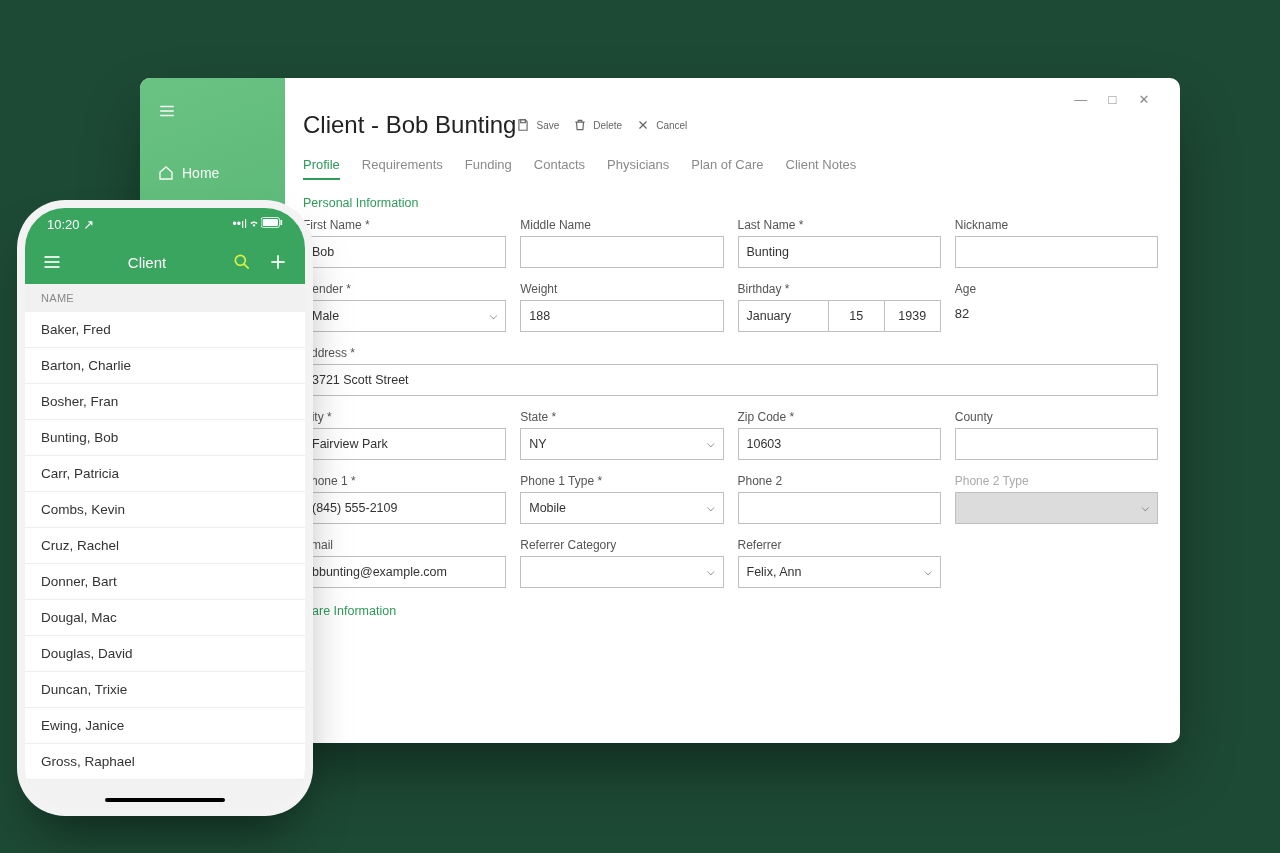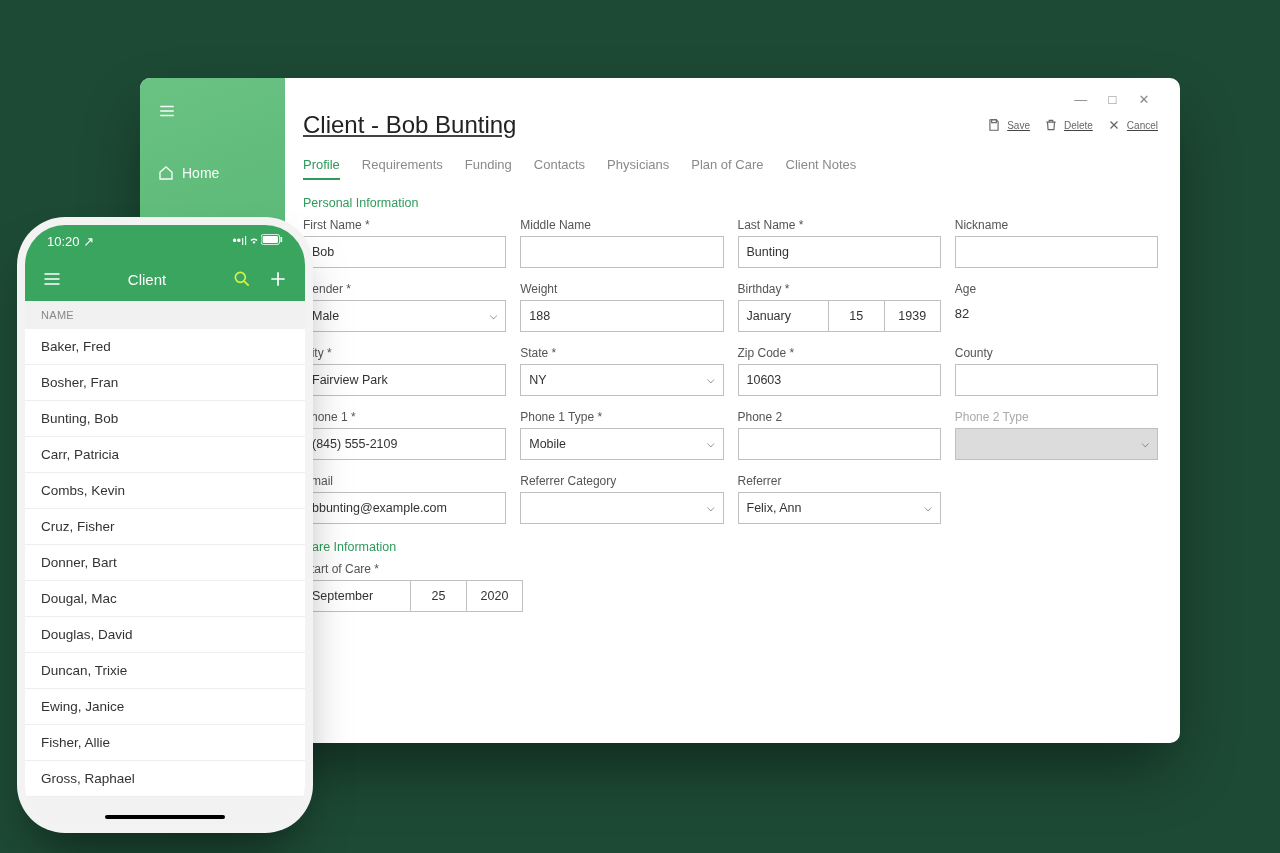--- a/index.html
+++ b/index.html
@@ -22,21 +22,21 @@
     color: #fff;
   }
   .sidebar-desktop .ham { padding: 24px 18px 40px; font-size: 18px; opacity: .95; }
   .sidebar-desktop .home { padding: 0 18px; font-size: 14px; display: flex; align-items: center; gap: 8px; opacity: .95; }
   .sidebar-desktop .home svg { width: 16px; height: 16px; }
 
   .desktop-main { flex: 1; padding: 14px 22px 24px 18px; overflow: hidden; font-size: 13px; color: #444; }
   .win-controls { text-align: right; color: #888; font-size: 13px; }
   .win-controls span { display:inline-block; width:28px; text-align:center; cursor:pointer; }
 
-  .title-row { display: flex; justify-content: space-between; align-items: center; margin-top: 4px; text-decoration: underline; }
+  .title-row { display: flex; justify-content: flex-start; align-items: center; margin-top: 4px; }
   .title-row h1 { font-size: 24px; font-weight: 300; color: #222; }
   .actions { display: flex; gap: 14px; align-items: center; color: #666; font-size: 10px; }
   .actions .act { display: flex; align-items: center; gap: 6px; cursor: pointer; }
   .actions svg { width: 14px; height: 14px; }
 
   .tabs { display: flex; gap: 22px; margin-top: 18px; font-size: 13px; color: #8a8a8a; border-bottom: 0; }
   .tabs .tab { padding-bottom: 6px; cursor: pointer; }
   .tabs .tab.active { color: #2f9a5a; border-bottom: 2px solid #2f9a5a; }
 
   .section-h { color: #2f9a5a; font-size: 12.5px; margin: 16px 0 8px; font-weight: 500; }
@@ -58,21 +58,21 @@
   .dategroup { display:flex; }
   .dategroup .sel, .dategroup input { border-left:0; }
   .dategroup > *:first-child { border-left:1px solid #bfbfbf; }
   .dategroup .mid { width:56px; text-align:center; }
   .dategroup .yr { width:56px; text-align:center; }
   .dategroup .mon { flex:1; }
 
   
   .phone {
     position: absolute;
-    left: 25px; top: 225px;
+    left: 25px; top: 208px;
     width: 280px; height: 600px;
     background: #f2f2f2;
     border-radius: 40px;
     box-shadow: 0 0 0 8px #f3f3f3, 0 30px 50px -10px rgba(0,0,0,.5);
     overflow: hidden;
   }
   .statusbar {
     background:#3aa55f; color:#fff; height:32px;
     display:flex; justify-content:space-between; align-items:center;
     padding: 0 22px; font-size: 13px; font-weight:500;
@@ -183,20 +183,23 @@
           <input class="inp mid" value="15" style="">
           <input class="inp yr" value="1939" style="">
         </div>
         </div>
       <div class="cell">
           <span class="lbl">Age</span>
           <div class="static-val">82</div>
         </div>
     </div>
 
+    <div class="row">
+      <div class="cell"><span class="lbl">Address *</span><input class="inp" value="3721 Scott Street" style=""></div>
+    </div>
 
     <div class="row">
       <div class="cell"><span class="lbl">City *</span><input class="inp" value="Fairview Park" style=""></div>
       <div class="cell">
           <span class="lbl">State *</span>
         <div class="sel">
             <span>NY</span>
             <span class="chev">⌵</span>
           </div>
         </div>
@@ -237,32 +240,20 @@
         <div class="sel">
             <span>Felix, Ann</span>
             <span class="chev">⌵</span>
           </div>
         </div>
       <div class="cell"></div>
     </div>
 
     <div class="section-h">Care Information</div>
 
-    <div class="row">
-      <div class="cell" style="max-width:220px">
-        <span class="lbl">Start of Care *</span>
-        <div class="dategroup">
-          <div class="sel mon">
-              <span>September</span>
-            </div>
-          <input class="inp mid" value="25" style="">
-          <input class="inp yr" value="2020" style="">
-        </div>
-      </div>
-    </div>
 
   </div>
 </div>
 
 <div class="phone">
   <div class="statusbar">
     <span><span>10:20</span> ↗</span>
     <span class="right">
       <span>••ıl</span>
       <span>
@@ -299,27 +290,27 @@
         <svg viewBox="0 0 24 24" width="20" height="20" stroke="#fff" stroke-width="2">
             <line x1="12" y1="4" x2="12" y2="20"></line>
             <line x1="4" y1="12" x2="20" y2="12"></line>
           </svg>
       </div>
     </div>
   </div>
   <div class="list-header">NAME</div>
   <div class="list" id="client-list">
       <div class="list-item">Baker, Fred</div>
+      <div class="list-item">Barton, Charlie</div>
       <div class="list-item">Bosher, Fran</div>
       <div class="list-item">Bunting, Bob</div>
       <div class="list-item">Carr, Patricia</div>
       <div class="list-item">Combs, Kevin</div>
-      <div class="list-item">Cruz, Fisher</div>
+      <div class="list-item">Cruz, Rachel</div>
       <div class="list-item">Donner, Bart</div>
       <div class="list-item">Dougal, Mac</div>
       <div class="list-item">Douglas, David</div>
       <div class="list-item">Duncan, Trixie</div>
       <div class="list-item">Ewing, Janice</div>
-      <div class="list-item">Fisher, Allie</div>
       <div class="list-item">Gross, Raphael</div>
     </div>
   <div class="homebar"></div>
 </div>
 
 </body></html>

